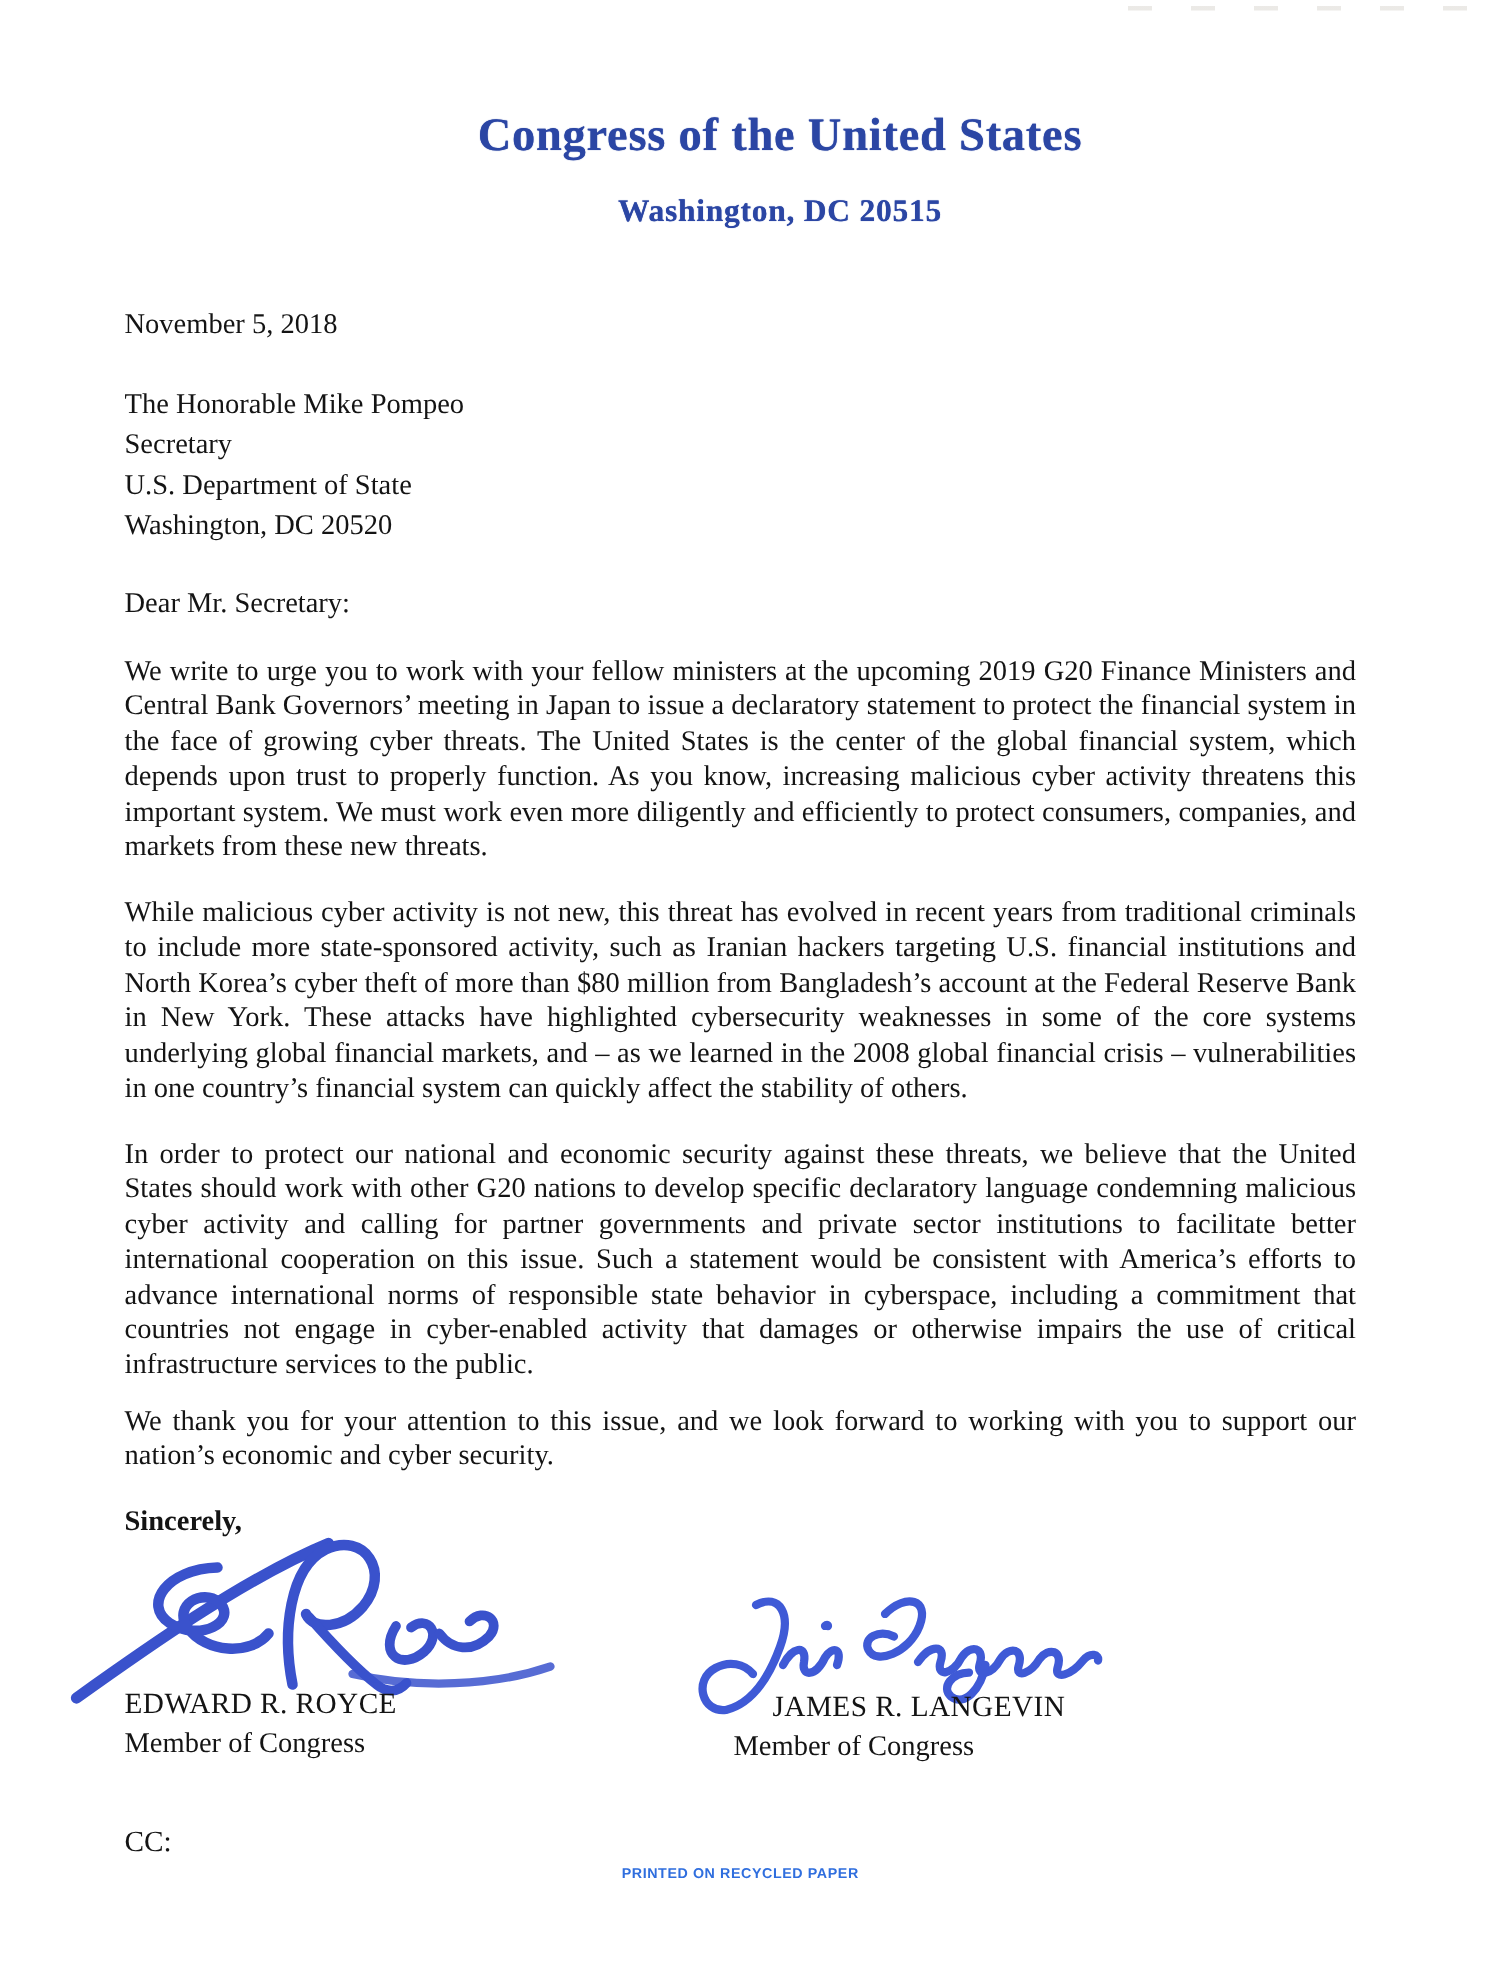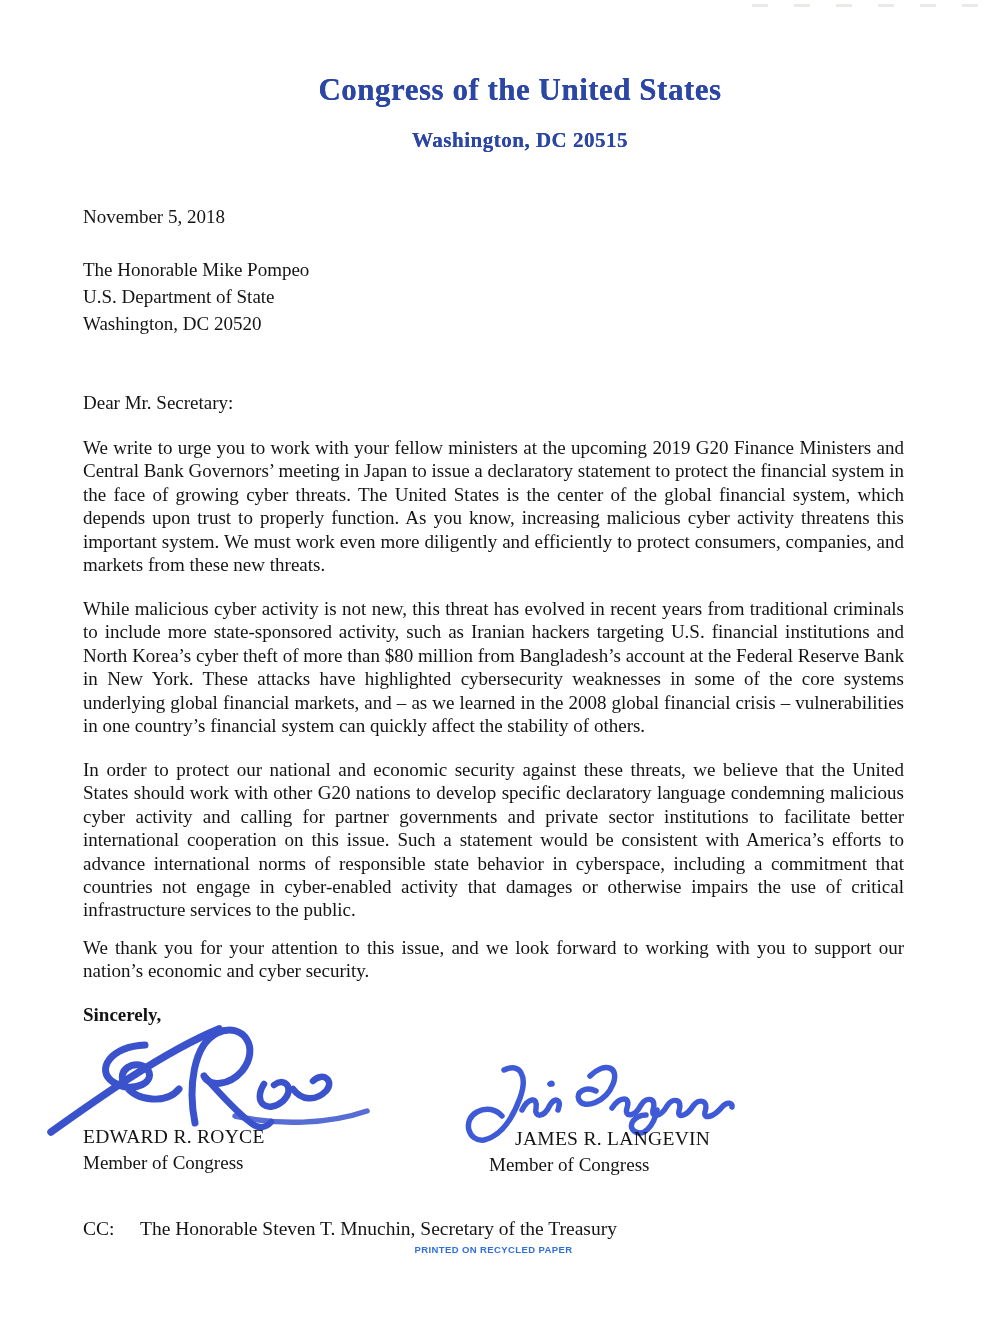--- a/index.html
+++ b/index.html
@@ -74,20 +74,21 @@
 
   <div class="letterhead" style="color:#2b46a4;">
     <div class="lh-title">Congress of the United States</div>
     <div class="lh-sub">Washington, DC 20515</div>
   </div>
 
   <div class="date">November 5, 2018</div>
 
   <div class="address">
     <div>The Honorable Mike Pompeo</div>
+    <div>Secretary</div>
     <div>U.S. Department of State</div>
     <div>Washington, DC 20520</div>
   </div>
 
   <div class="salutation">Dear Mr. Secretary:</div>
 
   <p class="para p1">We write to urge you to work with your fellow ministers at the upcoming 2019 G20 Finance Ministers and Central Bank Governors’ meeting in Japan to issue a declaratory statement to protect the financial system in the face of growing cyber threats. The United States is the center of the global financial system, which depends upon trust to properly function. As you know, increasing malicious cyber activity threatens this important system. We must work even more diligently and efficiently to protect consumers, companies, and markets from these new threats.</p>
   <p class="para p2">While malicious cyber activity is not new, this threat has evolved in recent years from traditional criminals to include more state-sponsored activity, such as Iranian hackers targeting U.S. financial institutions and North Korea’s cyber theft of more than $80 million from Bangladesh’s account at the Federal Reserve Bank in New York. These attacks have highlighted cybersecurity weaknesses in some of the core systems underlying global financial markets, and – as we learned in the 2008 global financial crisis – vulnerabilities in one country’s financial system can quickly affect the stability of others.</p>
   <p class="para p3">In order to protect our national and economic security against these threats, we believe that the United States should work with other G20 nations to develop specific declaratory language condemning malicious cyber activity and calling for partner governments and private sector institutions to facilitate better international cooperation on this issue. Such a statement would be consistent with America’s efforts to advance international norms of responsible state behavior in cyberspace, including a commitment that countries not engage in cyber-enabled activity that damages or otherwise impairs the use of critical infrastructure services to the public.</p>
   <p class="para p4">We thank you for your attention to this issue, and we look forward to working with you to support our nation’s economic and cyber security.</p>
@@ -116,17 +117,16 @@
       <path d="M197,54 C194,70 183,82 174,75 C167,69 175,59 186,59"></path>
     </g>
   </svg>
 
   <div class="signer-name s1n">EDWARD R. ROYCE</div>
   <div class="signer-title s1t">Member of Congress</div>
   <div class="signer-name s2n">JAMES R. LANGEVIN</div>
   <div class="signer-title s2t">Member of Congress</div>
 
   <div class="cc-label">CC:</div>
-  <div class="cc-text">The Honorable Steven T. Mnuchin, Secretary of the Treasury</div>
 
   <div class="footer" style="color:#2f6ede;">PRINTED ON RECYCLED PAPER</div>
 
 </div>
 
 </body></html>

